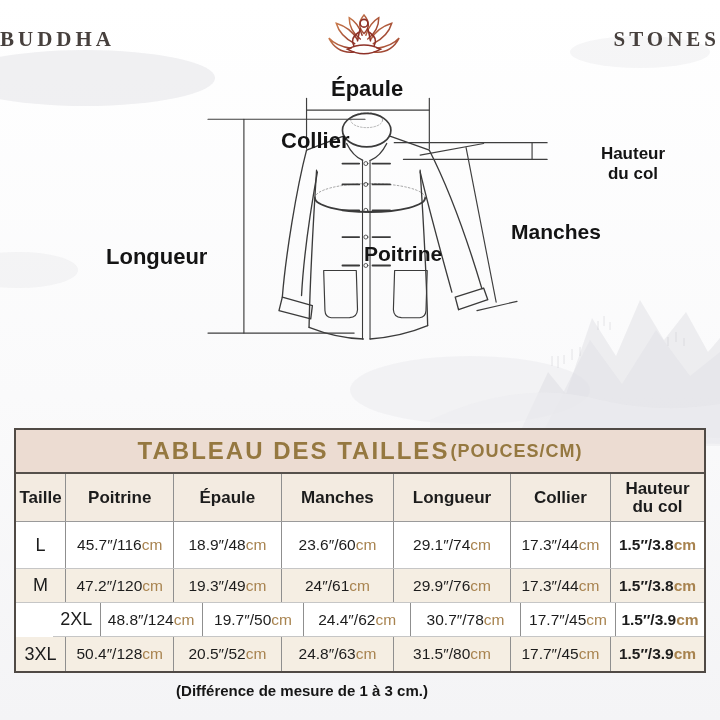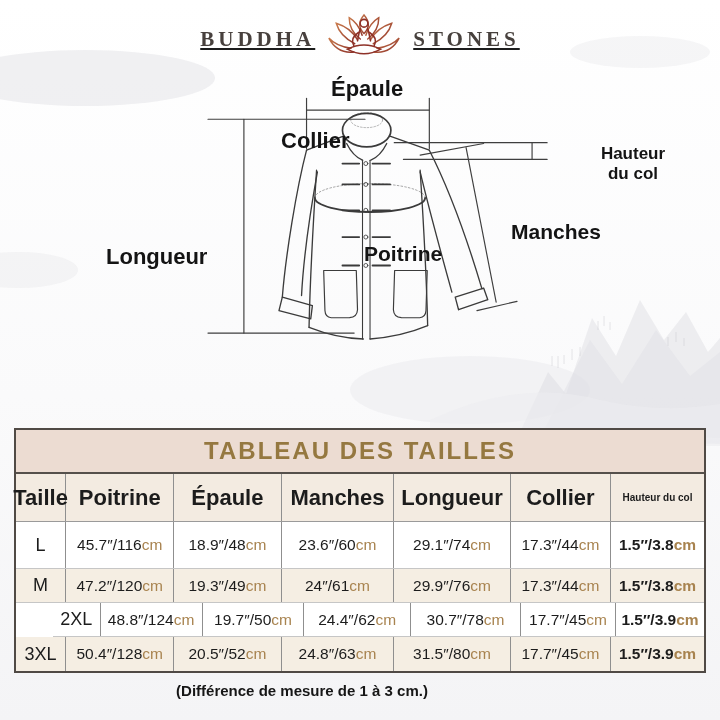--- a/index.html
+++ b/index.html
@@ -5,21 +5,21 @@
   html,body{margin:0;padding:0;}
   body{
     width:720px;height:720px;position:relative;overflow:hidden;
     background:linear-gradient(180deg,#ffffff 0%,#fafafb 55%,#f4f4f6 100%);
     font-family:"Liberation Sans",sans-serif;color:#1c1c1c;
   }
   
   .bg-art{position:absolute;left:0;top:0;width:720px;height:720px;z-index:0;pointer-events:none;}
   
   .logo{position:absolute;top:10px;left:0;width:720px;height:58px;
-    display:flex;align-items:center;justify-content:center;gap:12px;z-index:2;text-decoration:underline;}
+    display:flex;align-items:center;justify-content:space-between;gap:12px;z-index:2;}
   .logo-word{font-family:"Liberation Serif",serif;font-size:21px;letter-spacing:4px;
     color:#47403d;font-weight:600;}
   
   .diagram{position:absolute;left:0;top:70px;width:720px;height:355px;z-index:1;}
   .diagram svg{position:absolute;left:0;top:0;}
   .dlabel{position:absolute;font-weight:bold;color:#141414;white-space:nowrap;z-index:3;}
   .lbl-epaule{left:331px;top:6px;font-size:22px;}
   .lbl-collier{left:281px;top:58px;font-size:22px;}
   .lbl-hauteur{left:586px;top:74px;width:94px;font-size:17px;line-height:20px;text-align:center;white-space:normal;}
   .lbl-manches{left:511px;top:150px;font-size:21px;}
@@ -30,22 +30,22 @@
     border:2px solid #504a45;background:#ffffff;box-sizing:border-box;}
   .tbl-title{height:42px;background:#ecdcd2;border-bottom:2px solid #55504b;
     display:flex;align-items:center;justify-content:center;gap:1px;}
   .tbl-title .main{font-size:24px;font-weight:bold;letter-spacing:2px;color:#957840;}
   .tbl-title .suffix{font-size:18px;font-weight:bold;letter-spacing:1px;color:#957840;}
   .tr{display:grid;grid-template-columns:7.3% 15.7% 15.6% 16.4% 16.9% 14.6% 13.5%;}
   .tr > div{display:flex;align-items:center;justify-content:center;text-align:center;
     border-right:1px solid #8f8f8f;box-sizing:border-box;padding:0 2px;}
   .tr > div:last-child{border-right:none;font-weight:bold;}
   .tr.head{height:47px;background:#f3ebe1;border-bottom:1px solid #9a9a9a;}
-  .tr.head > div{font-weight:bold;font-size:22px;line-height:18px;}
-  .tr.head > div.small{font-size:10px;}
+  .tr.head > div{font-weight:bold;font-size:17px;line-height:18px;}
+  .tr.head > div.small{font-size:17px;}
   .tr.data{border-bottom:1px solid #c6c6c6;}
   .tr.data:last-child{border-bottom:none;}
   .row-l{height:46px;background:#ffffff;}
   .row-m{height:33px;background:#f5eee3;}
   .row-2xl{height:33px;background:#ffffff;margin-left:37px;}
   .row-3xl{height:34px;background:#f5eee3;}
   .size-cell{font-size:18px;}
   .val{font-size:15.5px;white-space:nowrap;}
   .unit{color:#a8834f;}
   
@@ -175,20 +175,21 @@
   <div class="dlabel lbl-collier">Collier</div>
   <div class="dlabel lbl-hauteur"><span>Hauteur</span><br><span>du col</span></div>
   <div class="dlabel lbl-manches">Manches</div>
   <div class="dlabel lbl-longueur">Longueur</div>
   <div class="dlabel lbl-poitrine">Poitrine</div>
 </div>
 
 <div class="size-table">
   <div class="tbl-title">
     <span class="main">TABLEAU DES TAILLES</span>
+    <span class="suffix">(POUCES/CM)</span>
   </div>
 
   <div class="tr head">
     <div>Taille</div>
     <div>Poitrine</div>
     <div>Épaule</div>
     <div>Manches</div>
     <div>Longueur</div>
     <div>Collier</div>
     <div class="small">Hauteur du col</div>

